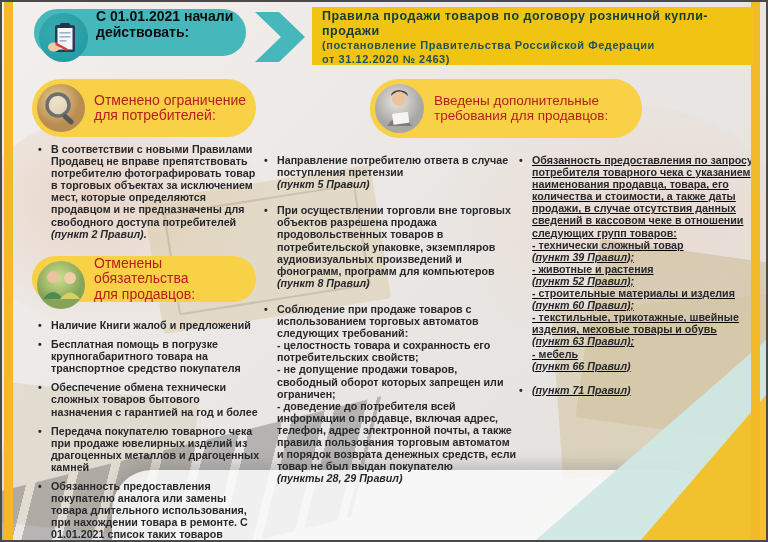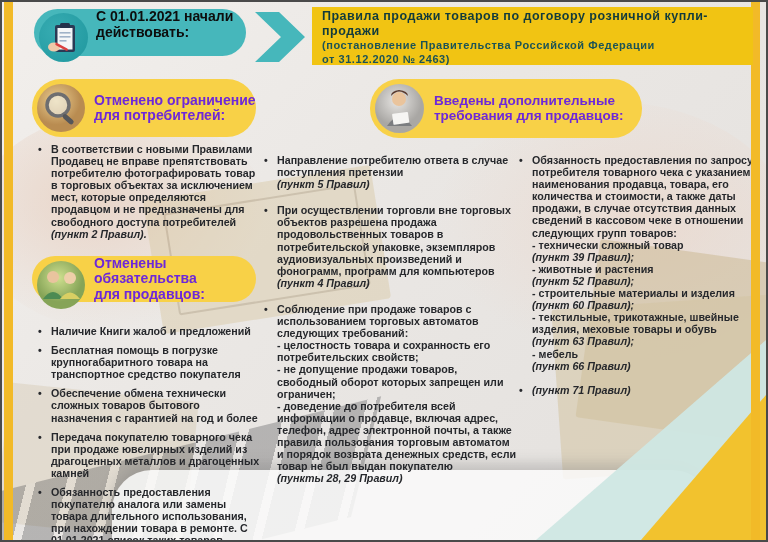--- a/index.html
+++ b/index.html
@@ -39,43 +39,43 @@
     background:radial-gradient(circle at 35% 35%,#37acb2,#1f979e);display:flex;align-items:center;justify-content:center;}
   .intro-text{margin-left:62px;font-weight:bold;font-size:14px;line-height:1.12;color:#0d0d0d;white-space:pre-line;}
   .chevron{position:absolute;left:247px;top:10px;z-index:8;}
   .title-box{position:absolute;left:310px;top:5px;width:441px;height:58px;background:#f1c413;z-index:8;
     padding:2px 10px;box-sizing:border-box;}
   .title-box .t1{font-weight:bold;font-size:12.5px;color:#123b3c;letter-spacing:.04em;line-height:1.2;}
   .title-box .t2{font-weight:bold;font-size:11px;color:#1c5356;letter-spacing:.05em;line-height:1.25;white-space:pre-line;}
   
   .pill{position:absolute;background:#f8d147;border-radius:29px;z-index:7;display:flex;align-items:center;}
   .pill .photo{position:absolute;left:5px;top:5px;border-radius:50%;overflow:hidden;}
-  .pill .ptext{font-weight:bold;color:#6d28d9;white-space:pre-line;line-height:1.1;}
+  .pill .ptext{font-weight:normal;color:#b91c1c;white-space:pre-line;line-height:1.1;}
   .pill.consumers{left:30px;top:77px;width:224px;height:58px;}
   .pill.consumers .photo{width:48px;height:48px;}
   .pill.consumers .ptext{margin-left:62px;font-size:14px;}
   .pill.cancelled{left:30px;top:254px;width:224px;height:46px;}
   .pill.cancelled .photo{width:48px;height:48px;}
   .pill.cancelled .ptext{margin-left:62px;font-size:14px;}
   .pill.newreq{left:368px;top:77px;width:272px;height:59px;}
   .pill.newreq .photo{width:49px;height:49px;}
   .pill.newreq .ptext{margin-left:64px;font-size:13.5px;}
   
   ul.blist{list-style:none;margin:0;padding:0;position:absolute;z-index:5;}
   ul.blist li{position:relative;padding-left:13px;font-weight:bold;color:#26282c;
     font-size:10.7px;line-height:1.13;margin-bottom:9px;}
   ul.blist li::before{content:"•";position:absolute;left:0;top:0;}
   ul.blist .seg{white-space:pre-line;}
   ul.blist .seg.it{font-style:italic;margin-top:12px;}
   ul.consumers-list{left:36px;top:141px;width:224px;}
   ul.cancelled-list{left:36px;top:317px;width:226px;}
-  ul.cancelled-list li{margin-bottom:7px;margin-top:6px;}
+  ul.cancelled-list li{margin-bottom:7px;}
   ul.mid-list{left:262px;top:152px;width:252px;}
   ul.mid-list li{margin-bottom:14px;}
-  ul.right-list{left:517px;top:152px;width:238px;}
+  ul.right-list{left:517px;top:152px;width:238px;text-decoration:underline;}
   ul.right-list li{margin-bottom:12px;}
 </style>
 </head>
 <body>
 
 <div class="poster">
 
   <div class="hand-blob"></div>
   <div class="hand-blob2"></div>
   <div class="money">
@@ -181,21 +181,21 @@
         <path d="M12 42 Q24 24 37 42 Z" fill="#7b7d80"></path>
         <rect x="17" y="30" width="16" height="11" rx="1" transform="rotate(-8 17 30)" fill="#f6f5f3"></rect>
       </svg>
     </div>
     <div class="ptext">Введены  дополнительные
 требования для продавцов:</div>
   </div>
   <ul class="blist mid-list">
       <li><span class="seg">Направление потребителю ответа в случае поступления претензии
 </span><span class="seg it">(пункт 5 Правил)</span></li>
-      <li><span class="seg">При осуществлении торговли вне торговых объектов разрешена продажа продовольственных товаров в потребительской упаковке, экземпляров аудиовизуальных произведений и фонограмм, программ для компьютеров </span><span class="seg it">(пункт 4 Правил)</span></li>
+      <li><span class="seg">При осуществлении торговли вне торговых объектов разрешена продажа продовольственных товаров в потребительской упаковке, экземпляров аудиовизуальных произведений и фонограмм, программ для компьютеров </span><span class="seg it">(пункт 8 Правил)</span></li>
       <li><span class="seg">Соблюдение при продаже товаров с использованием торговых автоматов следующих требований:
 - целостность товара и сохранность его потребительских свойств;
 - не допущение продажи товаров, свободный оборот которых запрещен или ограничен;
 - доведение до потребителя всей информации о продавце, включая адрес, телефон, адрес электронной почты, а также правила пользования торговым автоматом и порядок возврата денежных средств, если товар не был выдан покупателю
 </span><span class="seg it">(пункты 28, 29 Правил)</span></li>
     </ul>
   <ul class="blist right-list">
       <li><span class="seg">Обязанность предоставления по запросу потребителя товарного чека с указанием наименования продавца, товара, его количества и стоимости, а также даты продажи, в случае отсутствия данных сведений в кассовом чеке в отношении следующих групп товаров:
 - технически сложный товар
 </span><span class="seg it">(пункт 39 Правил);</span><span class="seg">

